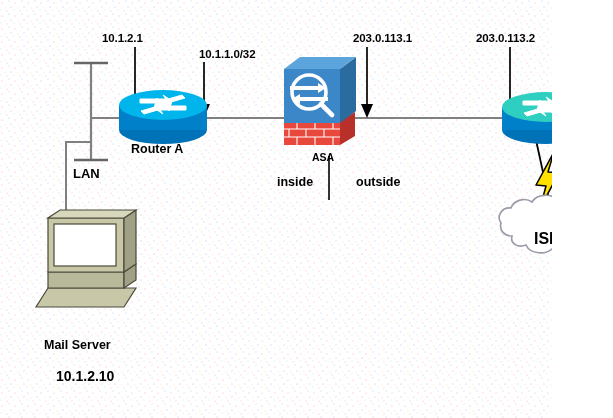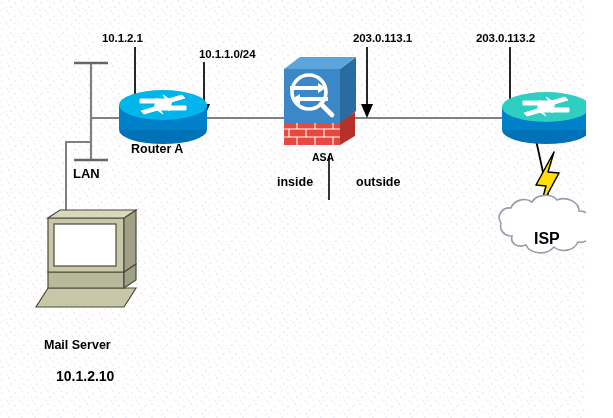--- a/index.html
+++ b/index.html
@@ -10,21 +10,20 @@
   }
   body {
     font-family: "Liberation Sans", sans-serif;
   }
   #diagram {
     position: relative;
     width: 552px;
     height: 418px;
     background: #ffffff;
     overflow: hidden;
-    padding-left: 34px;
   }
   
   #speckle {
     position: absolute;
     left: 0; top: 0;
     width: 613px; height: 418px;
     opacity: 0.40;
     pointer-events: none;
   }
   .lbl {
@@ -220,21 +219,21 @@
       <polygon points="48,272 124,272 124,218 48,218" fill="#c8c8a8" stroke="#4a4a3a" stroke-width="1.2"></polygon>
       <polygon points="124,272 136,264 136,210 124,218" fill="#a0a086" stroke="#4a4a3a" stroke-width="1.2"></polygon>
       <polygon points="48,218 124,218 136,210 60,210" fill="#d8d8bc" stroke="#4a4a3a" stroke-width="1.2"></polygon>
 
       <rect x="54" y="224" width="62" height="42" fill="#ffffff" stroke="#4a4a3a" stroke-width="1.2"></rect>
     </g>
   </svg>
 
   <div class="lbl lbl-ip" style="left:102px; top:33px;">10.1.2.1</div>
 
-  <div class="lbl lbl-ip" style="left:199px; top:49px;">10.1.1.0/24</div>
+  <div class="lbl lbl-ip" style="left:199px; top:49px;">10.1.1.0/32</div>
 
   <div class="lbl lbl-ip" style="left:353px; top:33px;">203.0.113.1</div>
 
   <div class="lbl lbl-ip" style="left:476px; top:33px;">203.0.113.2</div>
 
   <div class="lbl lbl-lan" style="left:73px;  top:167px;">LAN</div>
 
   <div class="lbl lbl-dev" style="left:131px; top:143px;">Router A</div>
 
   <div class="lbl lbl-asa" style="left:312px; top:152px;">ASA</div>

